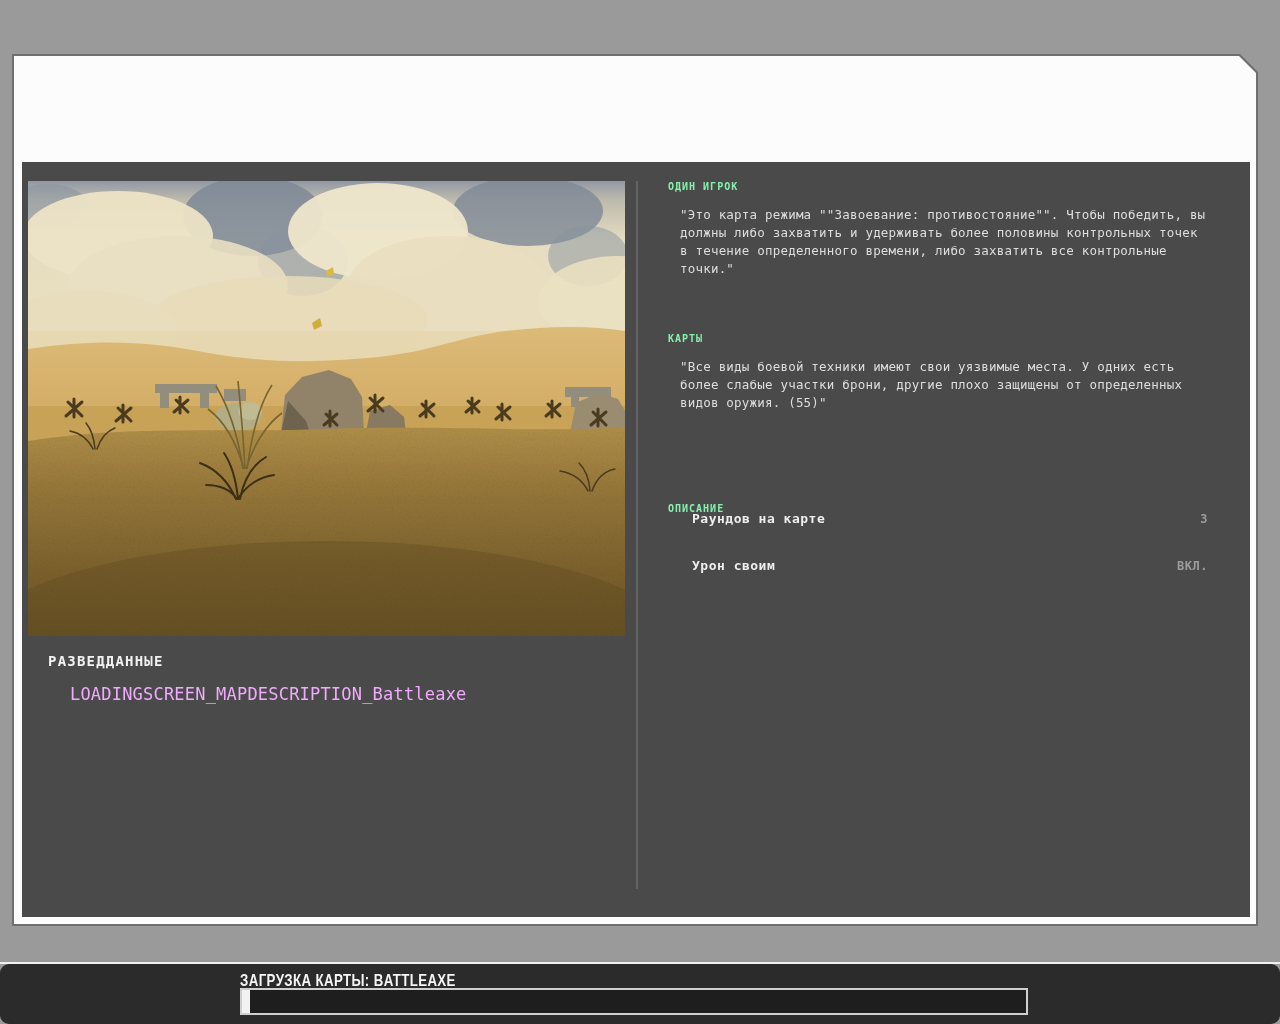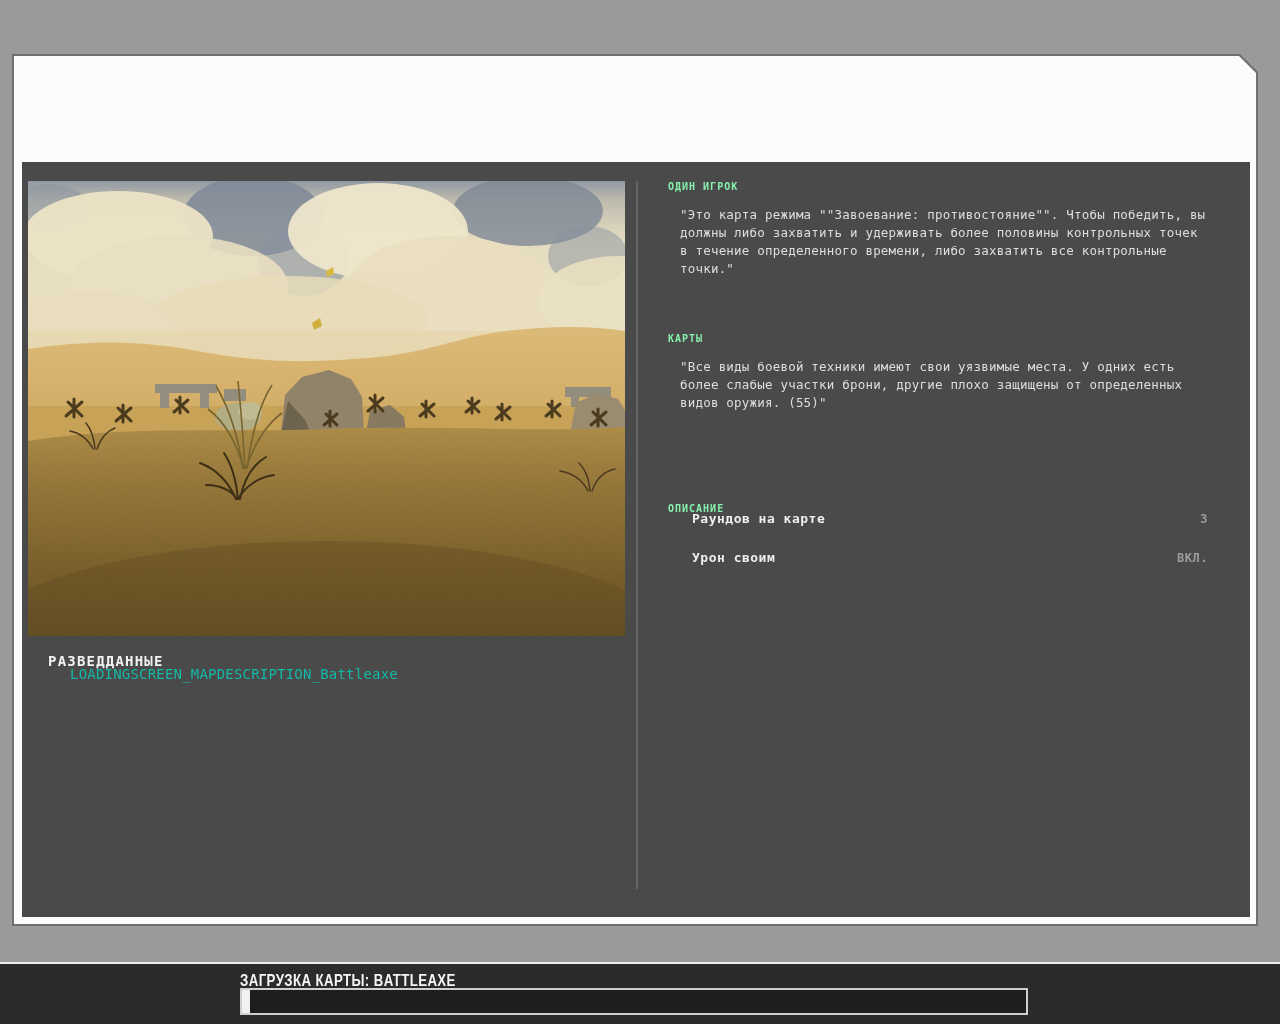--- a/index.html
+++ b/index.html
@@ -41,22 +41,22 @@
     position:absolute;left:614px;top:19px;width:2px;height:708px;
     background:#646464;
   }
   
   .intel-heading{
     position:absolute;left:26px;top:491px;
     font-size:14px;font-weight:bold;color:#f2f2f2;letter-spacing:1.2px;
     white-space:pre-line;
   }
   .intel-value{
-    position:absolute;left:48px;top:504px;
-    font-size:14px;color:#14b8a6;letter-spacing:0.2px;
+    position:absolute;left:48px;top:522px;
+    font-size:17px;color:#f0abfc;letter-spacing:0.2px;
     white-space:pre-line;
   }
   
   .right-col{position:absolute;left:646px;top:0;width:540px;}
   .section-heading{
     position:absolute;left:0;
     font-size:10px;font-weight:bold;color:#86efac;letter-spacing:1px;
     white-space:nowrap;
   }
   .section-body{
@@ -65,21 +65,21 @@
     white-space:pre-line;letter-spacing:0.2px;
   }
   .desc-row{
     position:absolute;left:24px;right:0;
     display:flex;justify-content:space-between;align-items:baseline;
   }
   .desc-label{font-size:13px;font-weight:bold;color:#eeeeee;letter-spacing:0.5px;}
   .desc-value{font-size:12px;font-weight:bold;color:#9c9c9c;letter-spacing:0.5px;}
   
   .bottom-line{position:absolute;left:0;top:962px;width:1280px;height:2px;background:#f0f0f0;}
-  .bottom-bar{position:absolute;left:0;top:964px;width:1280px;height:60px;background:#2b2b2b;}
+  .bottom-bar{position:absolute;left:0;top:964px;width:1280px;height:60px;background:#2b2b2b;border-radius:9px;}
   .loading-label{
     position:absolute;left:240px;top:7px;
     font-family:"Liberation Sans", sans-serif;
     font-size:17px;font-weight:bold;color:#f5f5f5;
     transform:scaleX(0.78);transform-origin:left top;
     letter-spacing:0.5px;white-space:nowrap;
   }
   .progress-track{
     position:absolute;left:240px;top:24px;width:784px;height:23px;
     border:2px solid #cfcfcf;background:#1e1e1e;
@@ -236,21 +236,21 @@
         <div class="section-body" style="top:196px">"Все виды боевой техники имеют свои уязвимые места. У одних есть
 более слабые участки брони, другие плохо защищены от определенных
 видов оружия. (55)"</div>
 
         <div class="section-heading" style="top:341px">ОПИСАНИЕ</div>
 
         <div class="desc-row" style="top:349px">
           <span class="desc-label">Раундов на карте</span>
           <span class="desc-value">3</span>
         </div>
-        <div class="desc-row" style="top:388px">
+        <div class="desc-row" style="top:396px">
           <span class="desc-label">Урон своим</span>
           <span class="desc-value">ВКЛ.</span>
         </div>
       </div>
 
     </div>
   </div>
 </div>
 
 <div class="bottom-line"></div>

